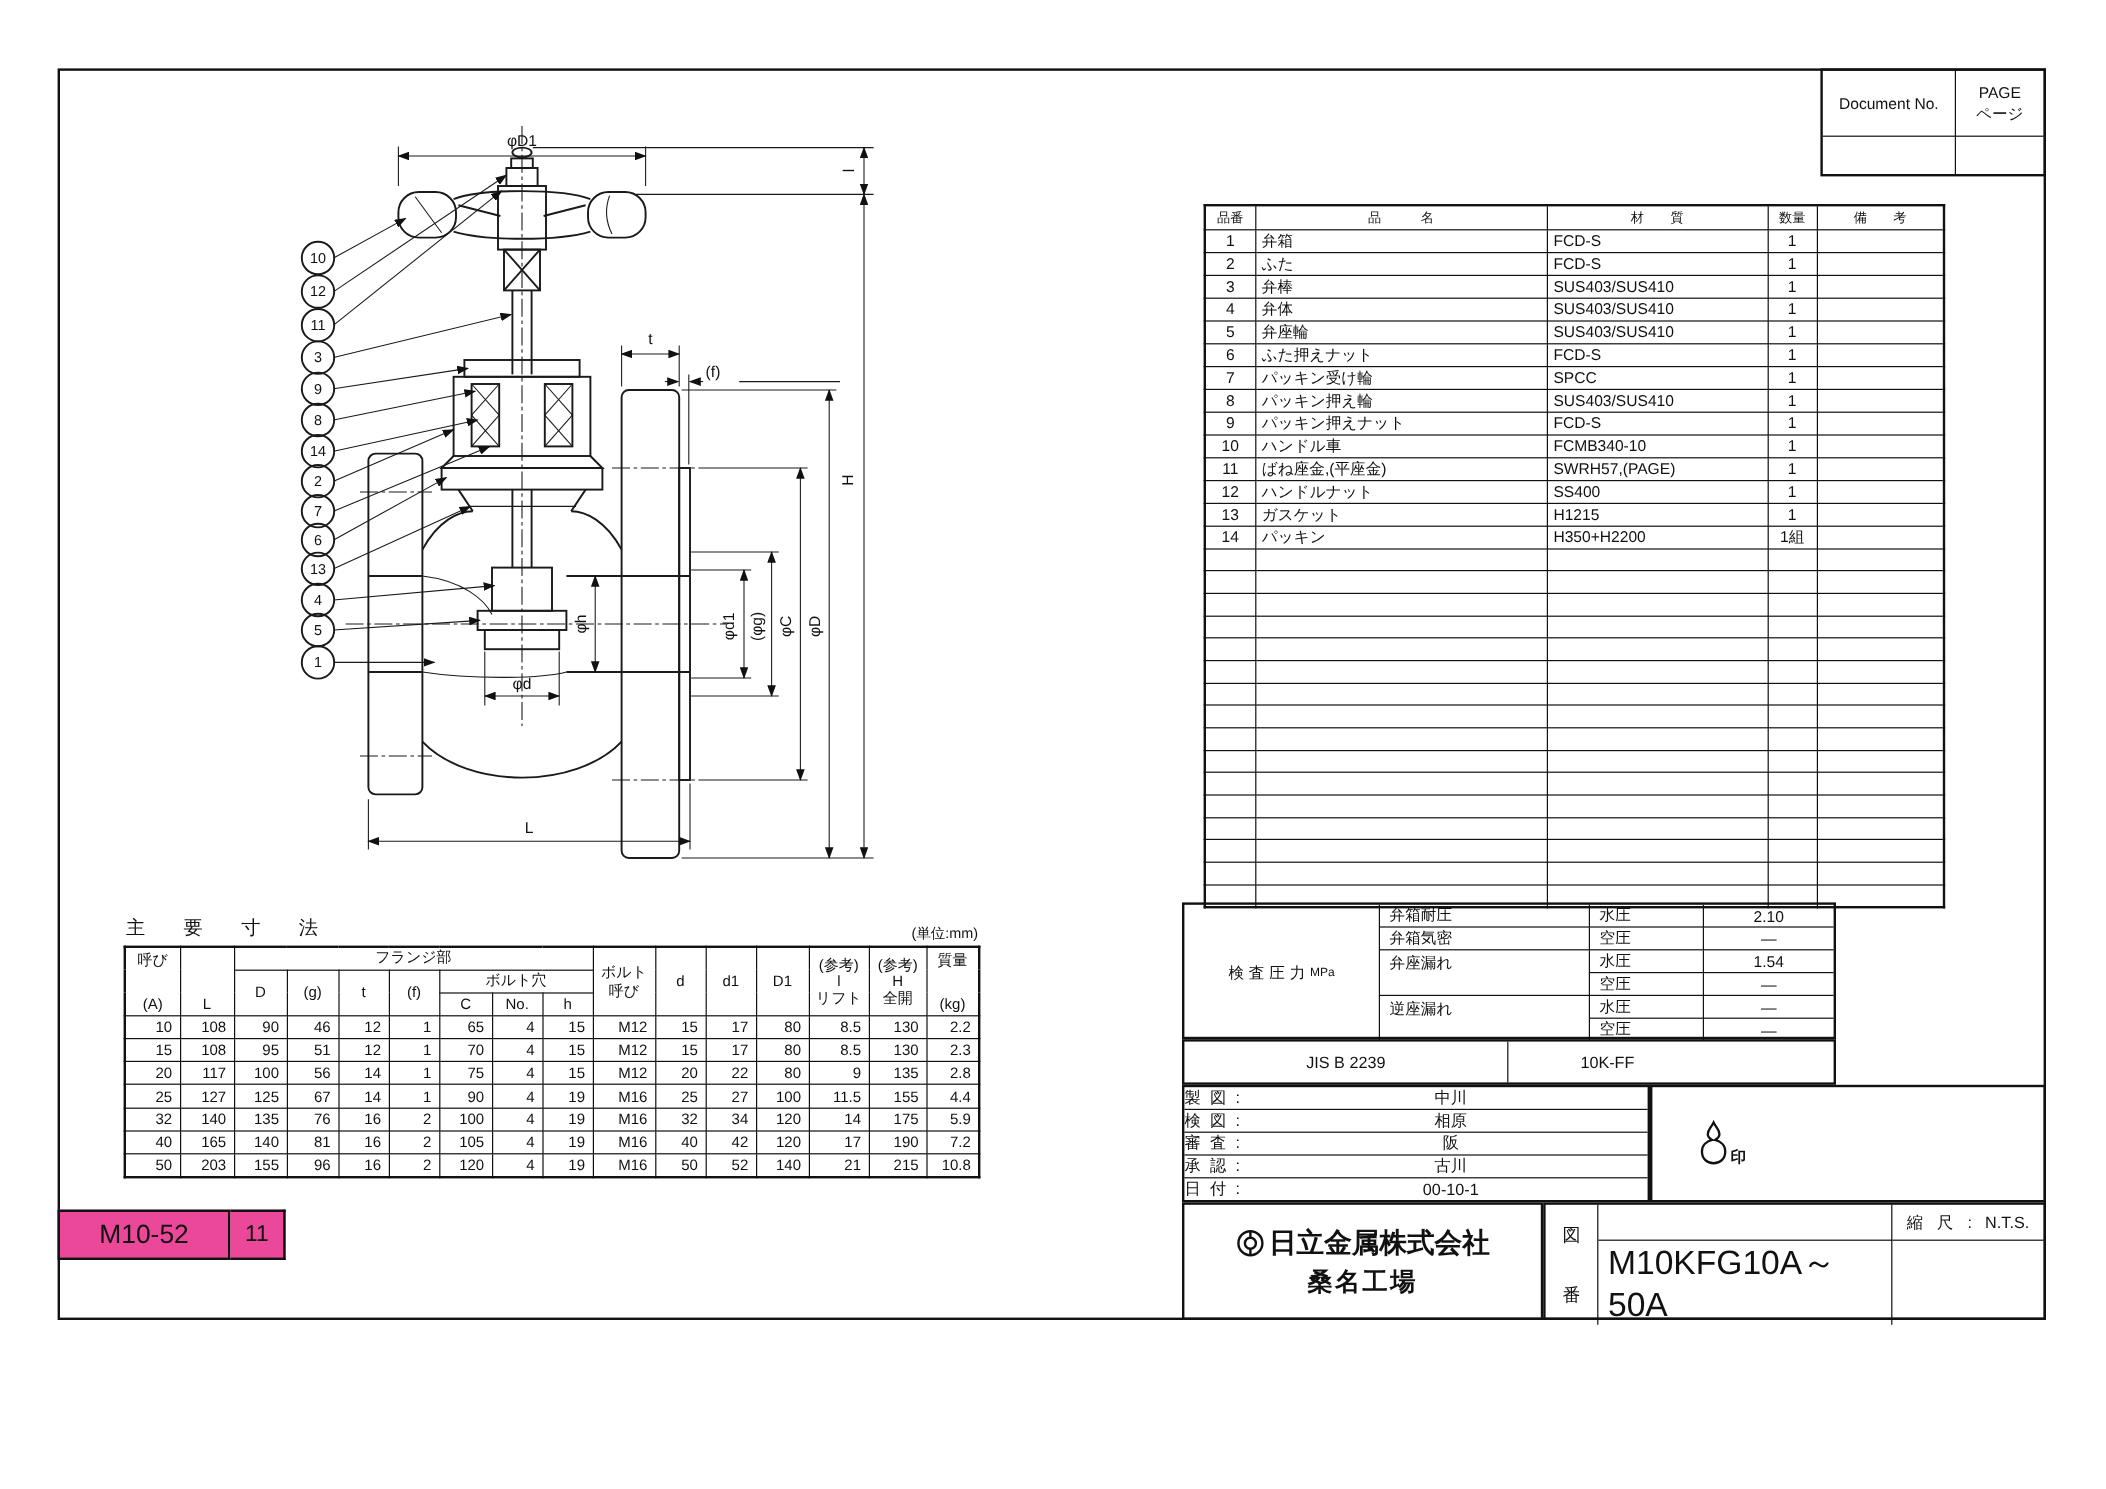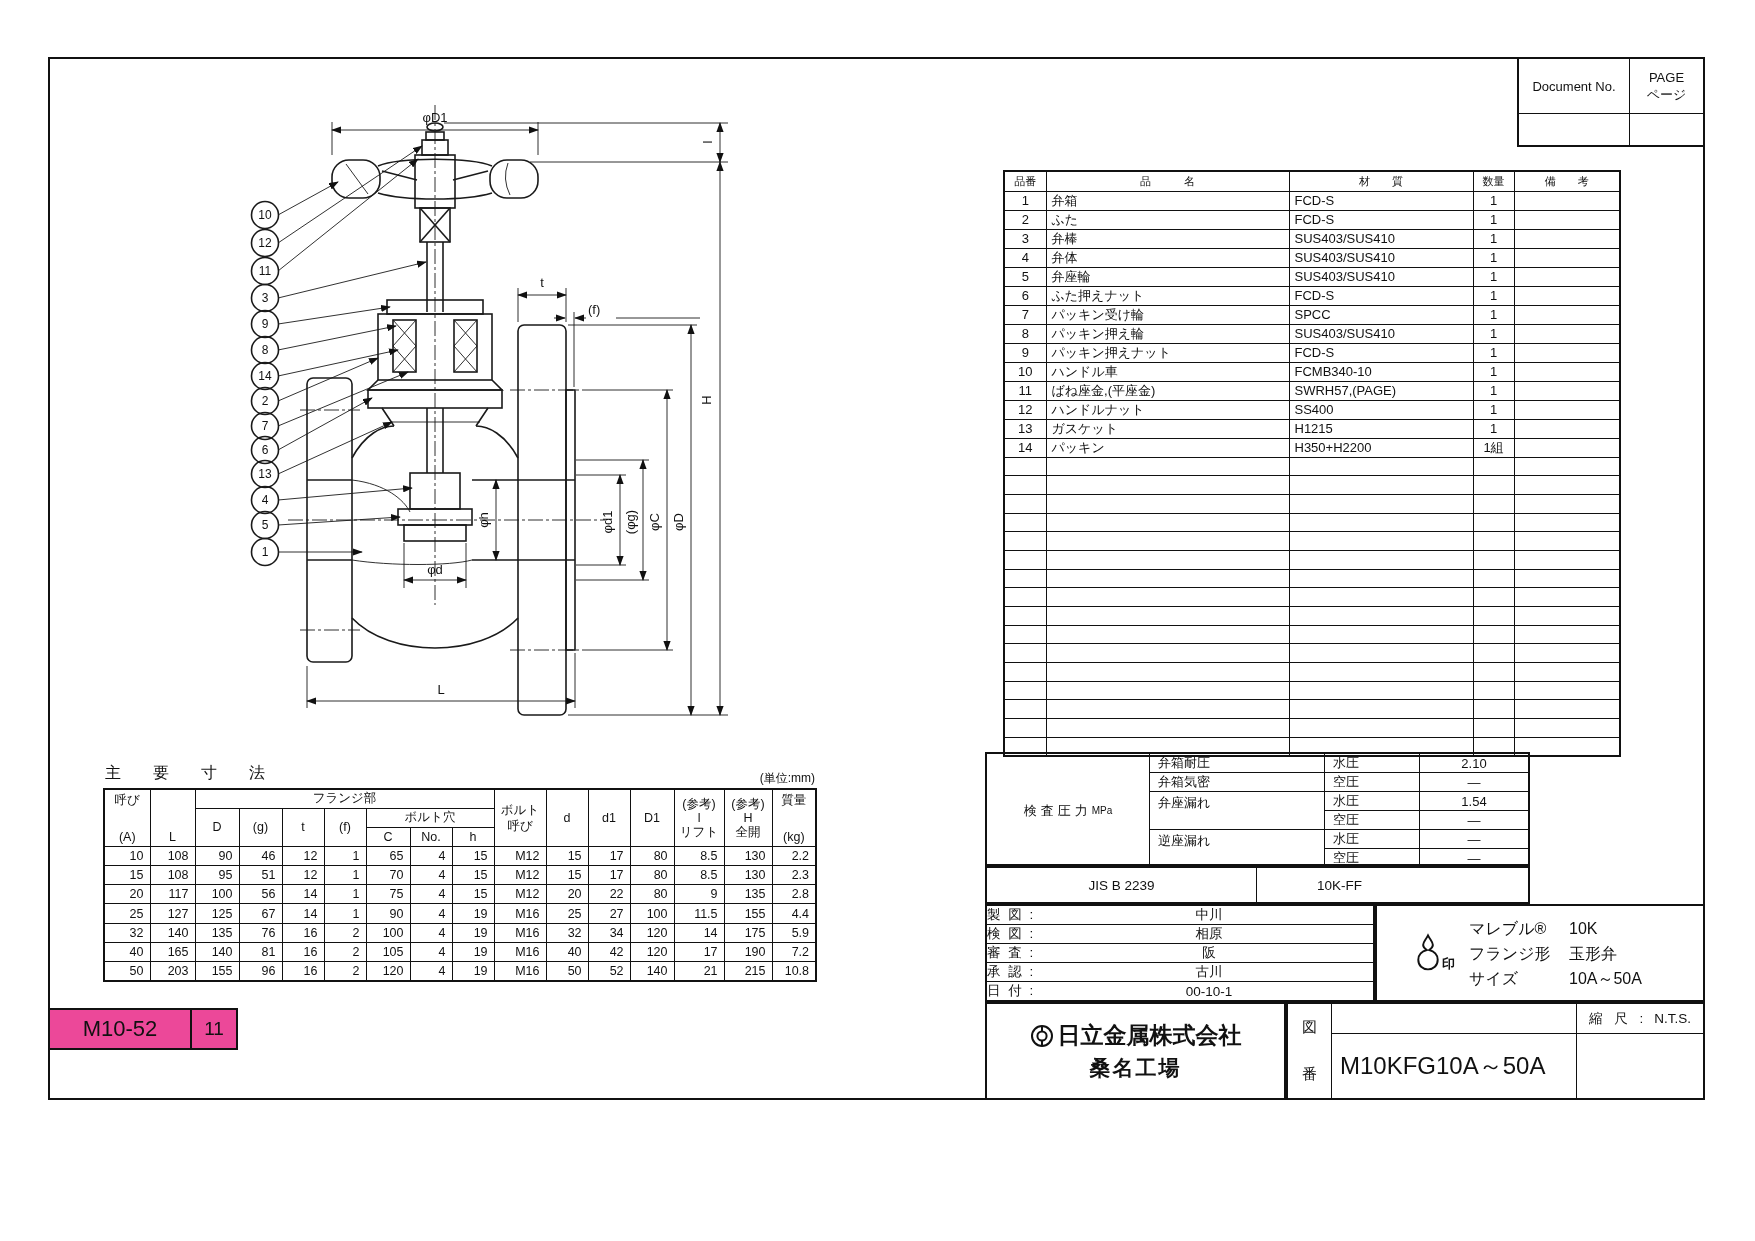--- a/index.html
+++ b/index.html
@@ -59,21 +59,21 @@
 .co-fac{font-size:21px;font-weight:bold;letter-spacing:2px}
 
 .fig{position:absolute;left:1286px;top:1002px;width:419px;height:98px;border:2px solid #111;
   display:grid;grid-template-columns:44px 245px 1fr;grid-template-rows:30px 1fr}
 .fig-label{grid-row:1/3;border-right:1.5px solid #111;display:flex;flex-direction:column;
   justify-content:space-around;align-items:center;font-size:15px}
 .fig-empty{border-right:1.5px solid #111;border-bottom:1.5px solid #111}
 .scale-cell{border-bottom:1.5px solid #111;display:flex;align-items:center;justify-content:space-between;
   padding:0 12px;font-size:13.5px}
 .scale-cell .sclab{letter-spacing:4px}
-.fig-value{border-right:1.5px solid #111;display:flex;align-items:center;padding-left:8px;font-size:24px}
+.fig-value{border-right:1.5px solid #111;display:flex;align-items:center;padding-left:8px;font-size:28px}
 
 .corner{position:absolute;left:48px;top:1008px;display:flex}
 .corner>div{border:2px solid #111;background:#ec4899;display:flex;align-items:center;justify-content:center}
 .corner .code{width:144px;height:42px;font-size:22px}
 .corner .sheet{width:46px;height:42px;font-size:19px;border-left:none}
 
 .dims-title{position:absolute;left:105px;top:763px;font-size:16px;letter-spacing:8px}
 .dims-unit{position:absolute;left:700px;top:770px;width:115px;text-align:right;font-size:12px}
 .dims th{font-size:12.5px;text-align:center;height:19px}
 .dims td{font-size:12.5px;text-align:right;padding-right:6px;height:19.3px}
@@ -420,37 +420,20 @@
     </div>
   </div>
 
 <div class="stamp">
   <div class="gourd">
     <svg width="34" height="44" viewBox="0 0 28 32">
       <path d="M14 1.5 C16 5.5 18 6.5 18 9.5 C18 11.5 16.4 12.6 15 13.5 C19 14.5 22 17.5 22 21.5 C22 26.5 18.4 29.5 14 29.5 C9.6 29.5 6 26.5 6 21.5 C6 17.5 9 14.5 13 13.5 C11.6 12.6 10 11.5 10 9.5 C10 6.5 12 5.5 14 1.5 Z" fill="none" stroke="#111" stroke-width="1.6"></path>
     </svg>
     <span class="seal-char">印</span>
   </div>
-  <div class="stamp-lines">
-
-      <div class="stamp-line">
-        <span class="stl">マレブル®</span>
-        <span class="stv">10K</span>
-      </div>
-
-      <div class="stamp-line">
-        <span class="stl">フランジ形</span>
-        <span class="stv">玉形弁</span>
-      </div>
-
-      <div class="stamp-line">
-        <span class="stl">サイズ</span>
-        <span class="stv">10A～50A</span>
-      </div>
-    </div>
 </div>
 
 <div class="co">
   <div class="co-name">
     <svg width="24" height="24" viewBox="0 0 24 24">
       <circle cx="12" cy="12" r="10" fill="none" stroke="#111" stroke-width="2"></circle>
       <circle cx="12" cy="12" r="4.6" fill="none" stroke="#111" stroke-width="2"></circle>
       <line x1="12" y1="2" x2="12" y2="7" stroke="#111" stroke-width="2"></line>
       <line x1="12" y1="17" x2="12" y2="22" stroke="#111" stroke-width="2"></line>
     </svg>

